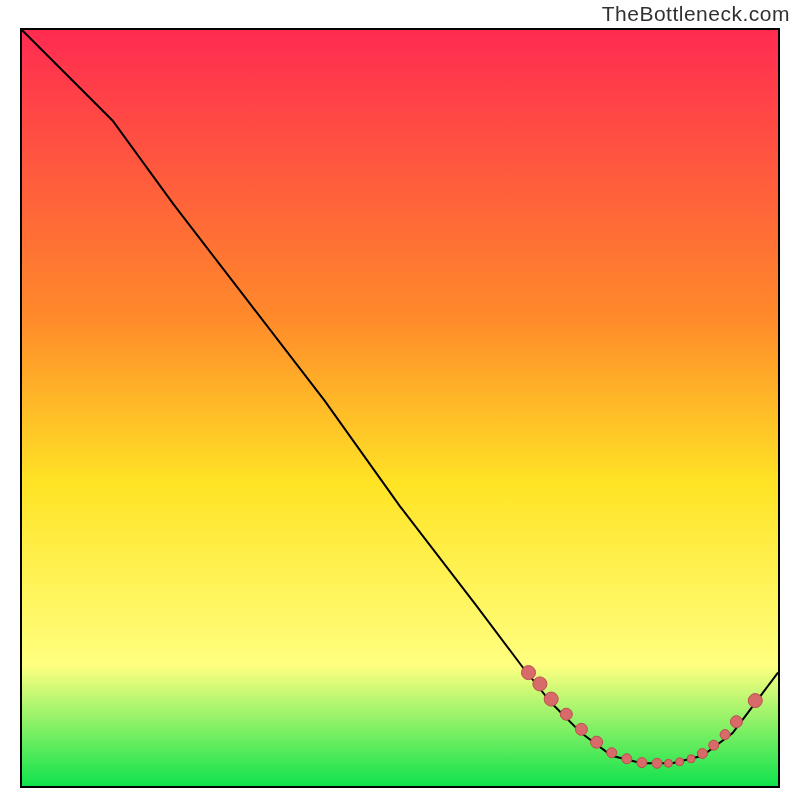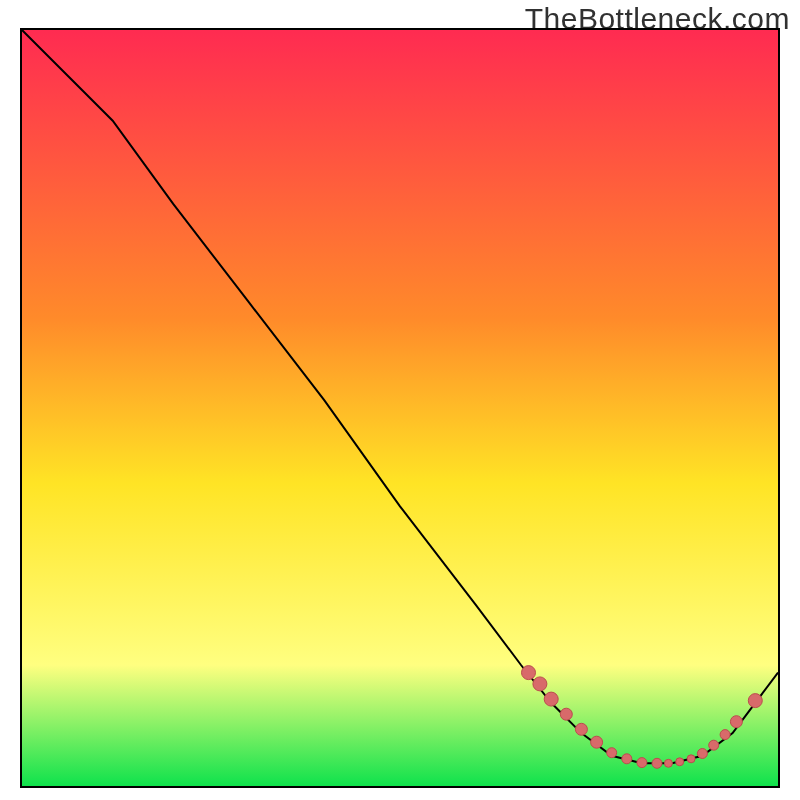--- a/index.html
+++ b/index.html
@@ -14,21 +14,21 @@
   .frame {
     position: relative;
     width: 800px;
     height: 800px;
     box-sizing: border-box;
   }
   .attribution {
     position: absolute;
     top: 2px;
     right: 10px;
-    font-size: 30px;
+    font-size: 21px;
     font-weight: 500;
     color: #313131;
     letter-spacing: 0.5px;
   }
   .plot-border {
     position: absolute;
     left: 20px;
     top: 28px;
     width: 760px;
     height: 760px;

